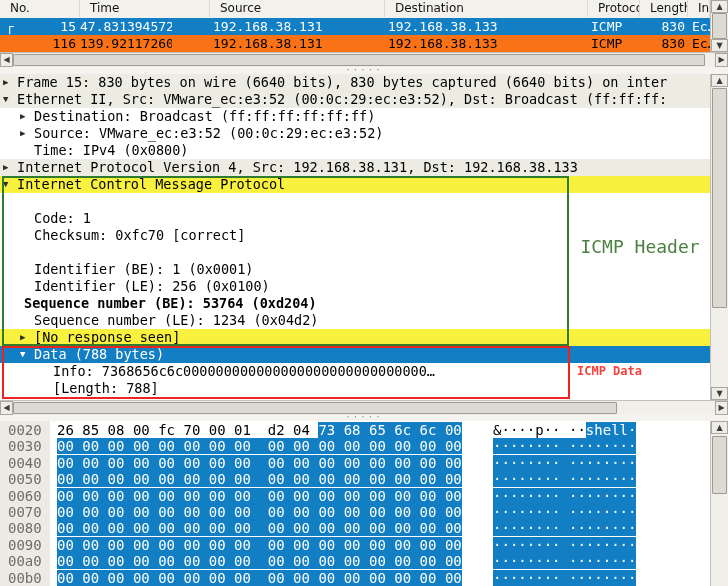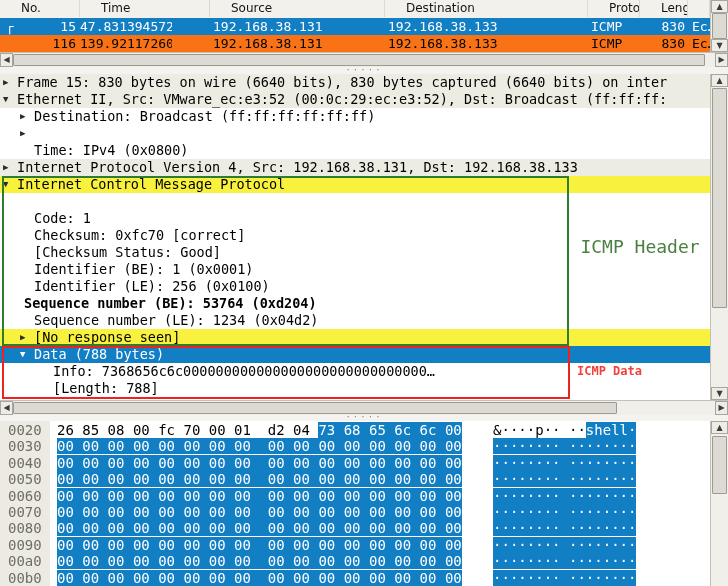--- a/index.html
+++ b/index.html
@@ -2,21 +2,21 @@
 <html><head>
 <meta charset="utf-8">
 <style>
   html,body{margin:0;padding:0;background:#fff;}
   #app{position:relative;width:728px;height:586px;overflow:hidden;background:#fff;
        font-family:"DejaVu Sans Mono","Liberation Mono",monospace;font-size:13px;color:#000;}
   .abs{position:absolute;}
 
   
   #pl-header{left:0;top:0;width:710px;height:18px;background:#f2f1ec;border-bottom:1px solid #b9b6af;}
-  .pl-hcell{position:absolute;top:0;height:17px;line-height:17px;padding-left:21px;box-sizing:border-box;
+  .pl-hcell{position:absolute;top:0;height:17px;line-height:17px;padding-left:10px;box-sizing:border-box;
             border-right:1px solid #dcdad3;font-family:"DejaVu Sans","Liberation Sans",sans-serif;
             font-size:12px;color:#141414;overflow:hidden;}
   .pl-row{position:absolute;left:0;width:710px;height:17px;line-height:17px;}
   .pl-row.sel{background:#127ec4;color:#fff;}
   .pl-row.icmp{background:#f97316;color:#000;}
   .pcell{position:absolute;top:0;height:17px;line-height:17px;overflow:hidden;}
   .r{text-align:right;}
 
   
   .sb-track{position:absolute;background:#f0efe9;}
@@ -111,40 +111,38 @@
       <div class="drow shade" style="top:17px;">
         <div class="exp" style="left:3px;">▼</div>
         <div class="txt" style="left:17px;">Ethernet II, Src: VMware_ec:e3:52 (00:0c:29:ec:e3:52), Dst: Broadcast (ff:ff:ff:</div>
       </div>
       <div class="drow" style="top:34px;">
         <div class="exp" style="left:20px;">▶</div>
         <div class="txt" style="left:34px;">Destination: Broadcast (ff:ff:ff:ff:ff:ff)</div>
       </div>
       <div class="drow" style="top:51px;">
         <div class="exp" style="left:20px;">▶</div>
+        <div class="txt" style="left:34px;">Source: VMware_ec:e3:52 (00:0c:29:ec:e3:52)</div>
       </div>
       <div class="drow" style="top:68px;">
         <div class="txt" style="left:34px;">Time: IPv4 (0x0800)</div>
       </div>
       <div class="drow shade" style="top:85px;">
         <div class="exp" style="left:3px;">▶</div>
         <div class="txt" style="left:17px;">Internet Protocol Version 4, Src: 192.168.38.131, Dst: 192.168.38.133</div>
       </div>
       <div class="drow yellow" style="top:102px;">
         <div class="exp" style="left:3px;">▼</div>
         <div class="txt" style="left:17px;">Internet Control Message Protocol</div>
       </div>
       <div class="drow" style="top:136px;">
         <div class="txt" style="left:34px;">Code: 1</div>
       </div>
       <div class="drow" style="top:153px;">
         <div class="txt" style="left:34px;">Checksum: 0xfc70 [correct]</div>
-      </div>
-      <div class="drow" style="top:170px;">
-        <div class="txt" style="left:34px;">[Checksum Status: Good]</div>
       </div>
       <div class="drow" style="top:187px;">
         <div class="txt" style="left:34px;">Identifier (BE): 1 (0x0001)</div>
       </div>
       <div class="drow" style="top:204px;">
         <div class="txt" style="left:34px;">Identifier (LE): 256 (0x0100)</div>
       </div>
       <div class="drow" style="top:221px;">
         <div class="txt" style="left:24px;font-weight:bold;">Sequence number (BE): 53764 (0xd204)</div>
       </div>

